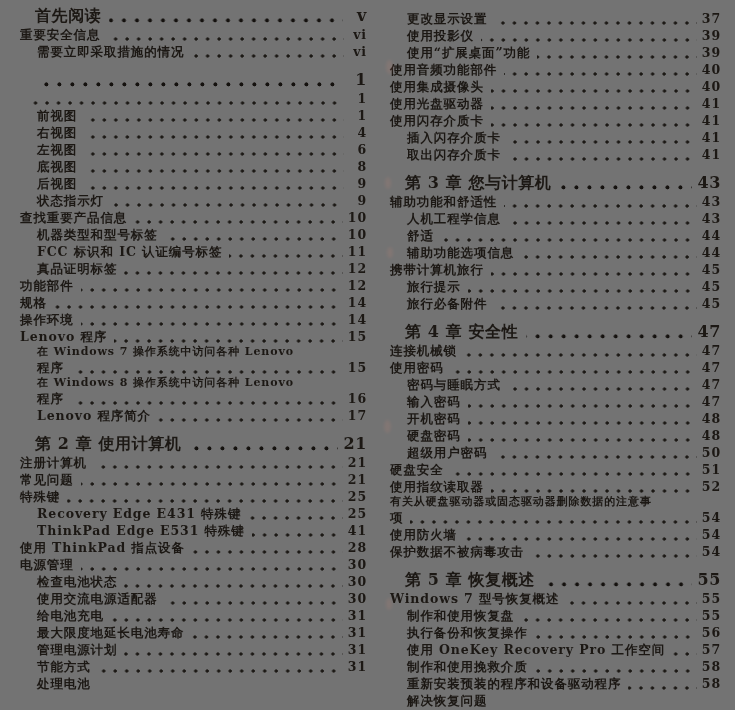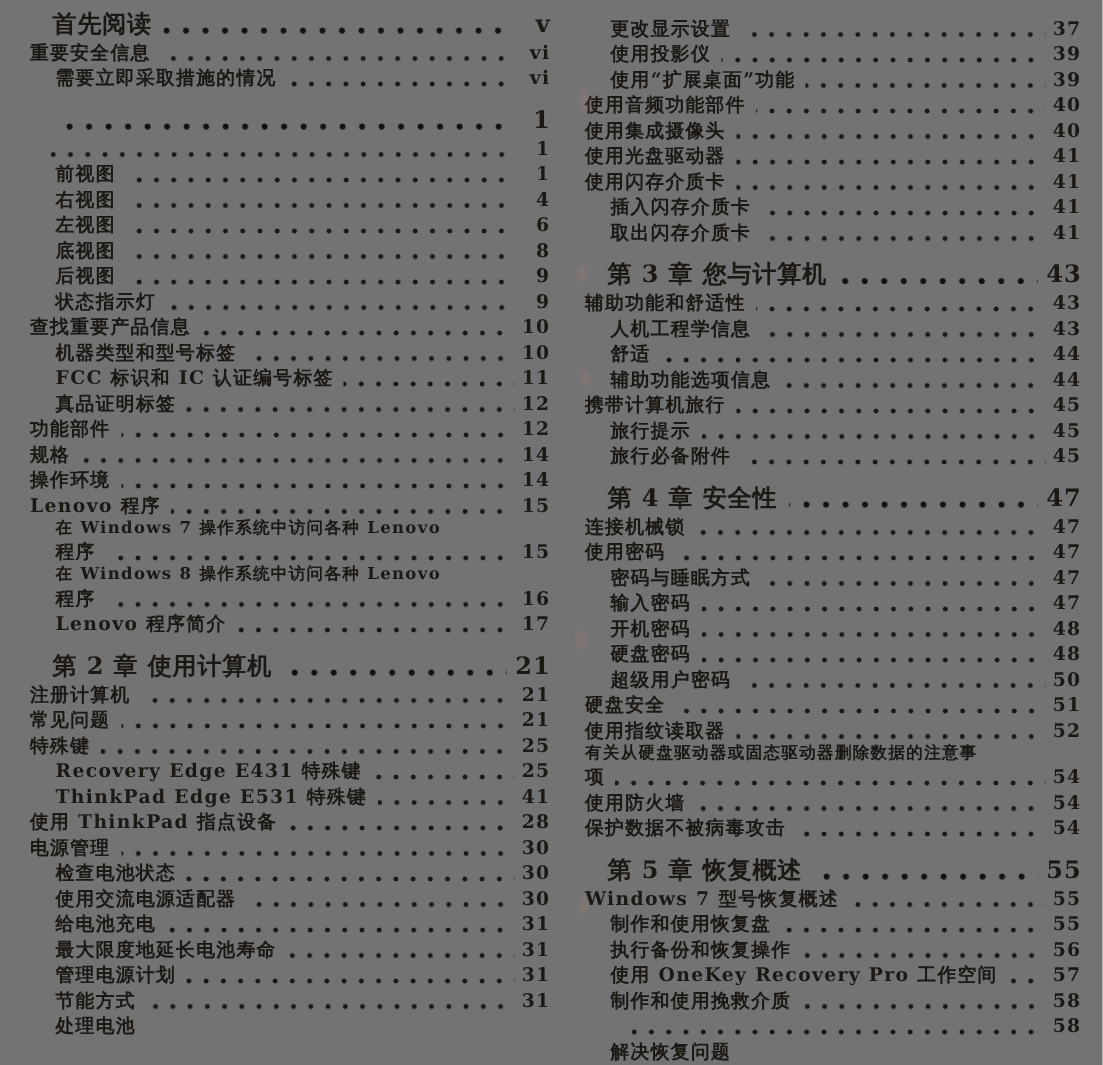--- a/index.html
+++ b/index.html
@@ -449,20 +449,21 @@
         <span class="t">使用 OneKey Recovery Pro 工作空间</span>
         <span class="leader"></span>
         <span class="page-num">57</span>
       </div>
       <div class="row s2">
         <span class="t">制作和使用挽救介质</span>
         <span class="leader"></span>
         <span class="page-num">58</span>
       </div>
       <div class="row s2">
+        <span class="t">重新安装预装的程序和设备驱动程序</span>
         <span class="leader"></span>
         <span class="page-num">58</span>
       </div>
       <div class="row s2">
         <span class="t">解决恢复问题</span>
       </div>
     </div>
   <div class="artifact" style="left:386px; top:60px;  width:7px; height:14px;"></div>
   <div class="artifact" style="left:385px; top:177px; width:6px; height:12px;"></div>
   <div class="artifact" style="left:387px; top:247px; width:6px; height:11px;"></div>

